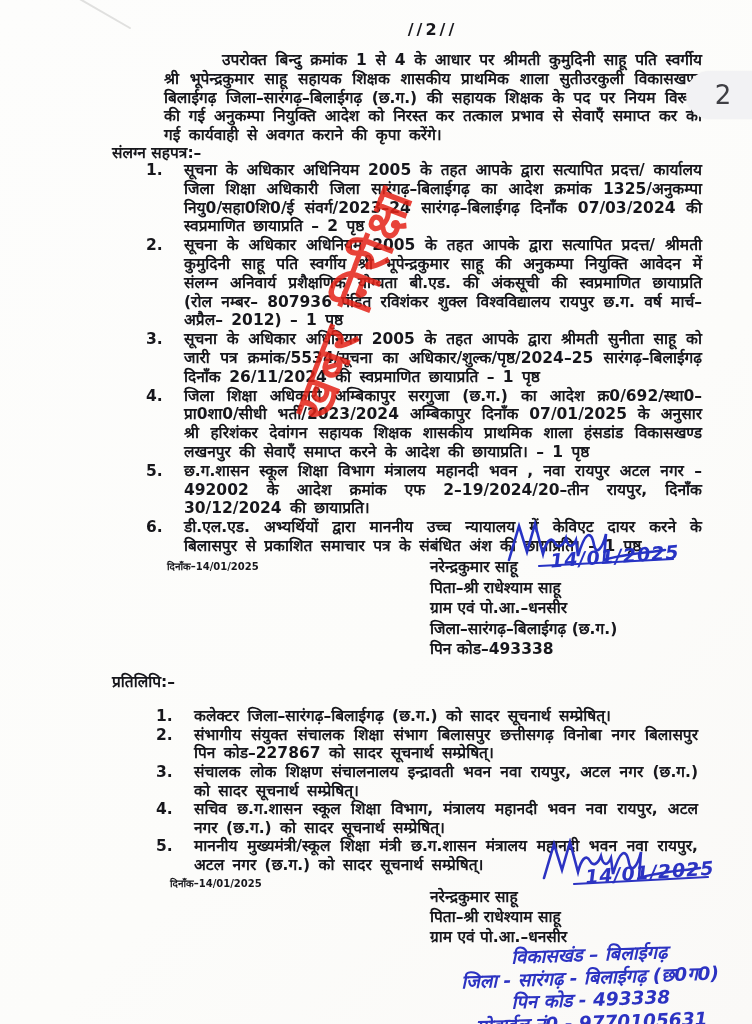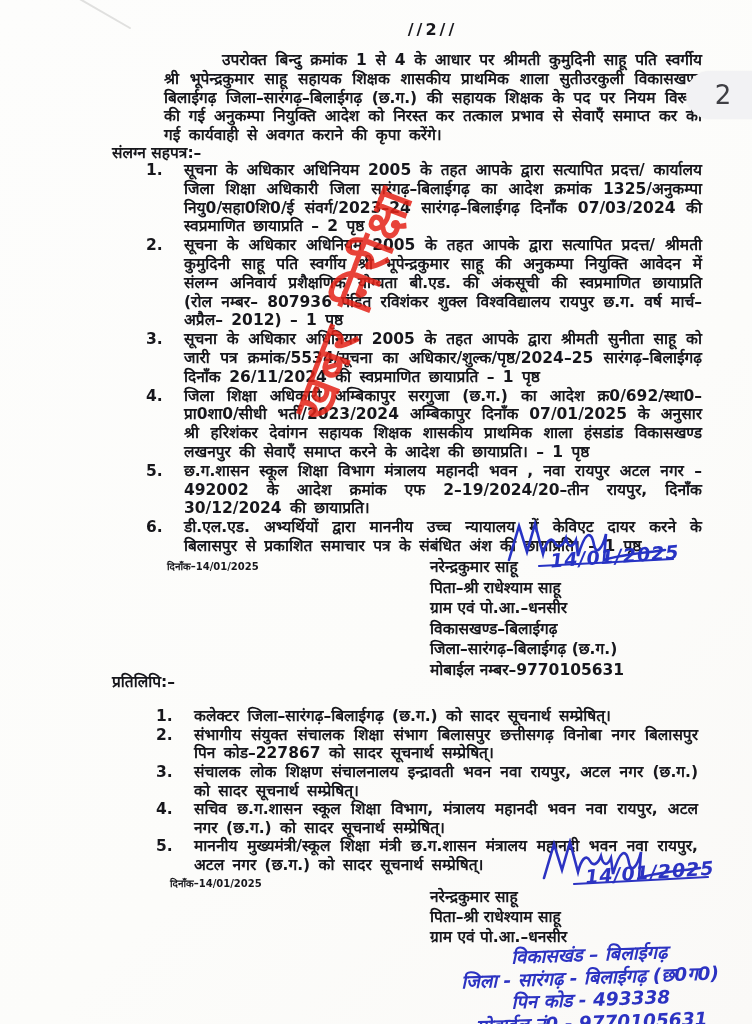--- a/index.html
+++ b/index.html
@@ -120,23 +120,22 @@
     </svg>
   </div>
   <div class="sig-date mid-sig-date" style="color:#2733c4">14/01/2025</div>
 
   <div class="date-label mid-date">दिनाँक–14/01/2025</div>
 
   <div class="addr-block mid-block">
     <div>नरेन्द्रकुमार साहू</div>
     <div>पिता–श्री राधेश्याम साहू</div>
     <div>ग्राम एवं पो.आ.–धनसीर</div>
-    <div>विकासखण्ड–बिलाईगढ़</div>
     <div>जिला–सारंगढ़–बिलाईगढ़ (छ.ग.)</div>
-    <div>मोबाईल नम्बर–9770105631</div>
+    <div>पिन कोड–493338</div>
   </div>
 
   <div class="sec-heading copies-heading">प्रतिलिपि:–</div>
 
   <div class="num-list copies-list">
     <div class="li">
       <span class="num">1.</span>
       <div class="txt doc-text">कलेक्टर जिला–सारंगढ़–बिलाईगढ़ (छ.ग.) को सादर सूचनार्थ सम्प्रेषित्।</div>
     </div>
     <div class="li">

